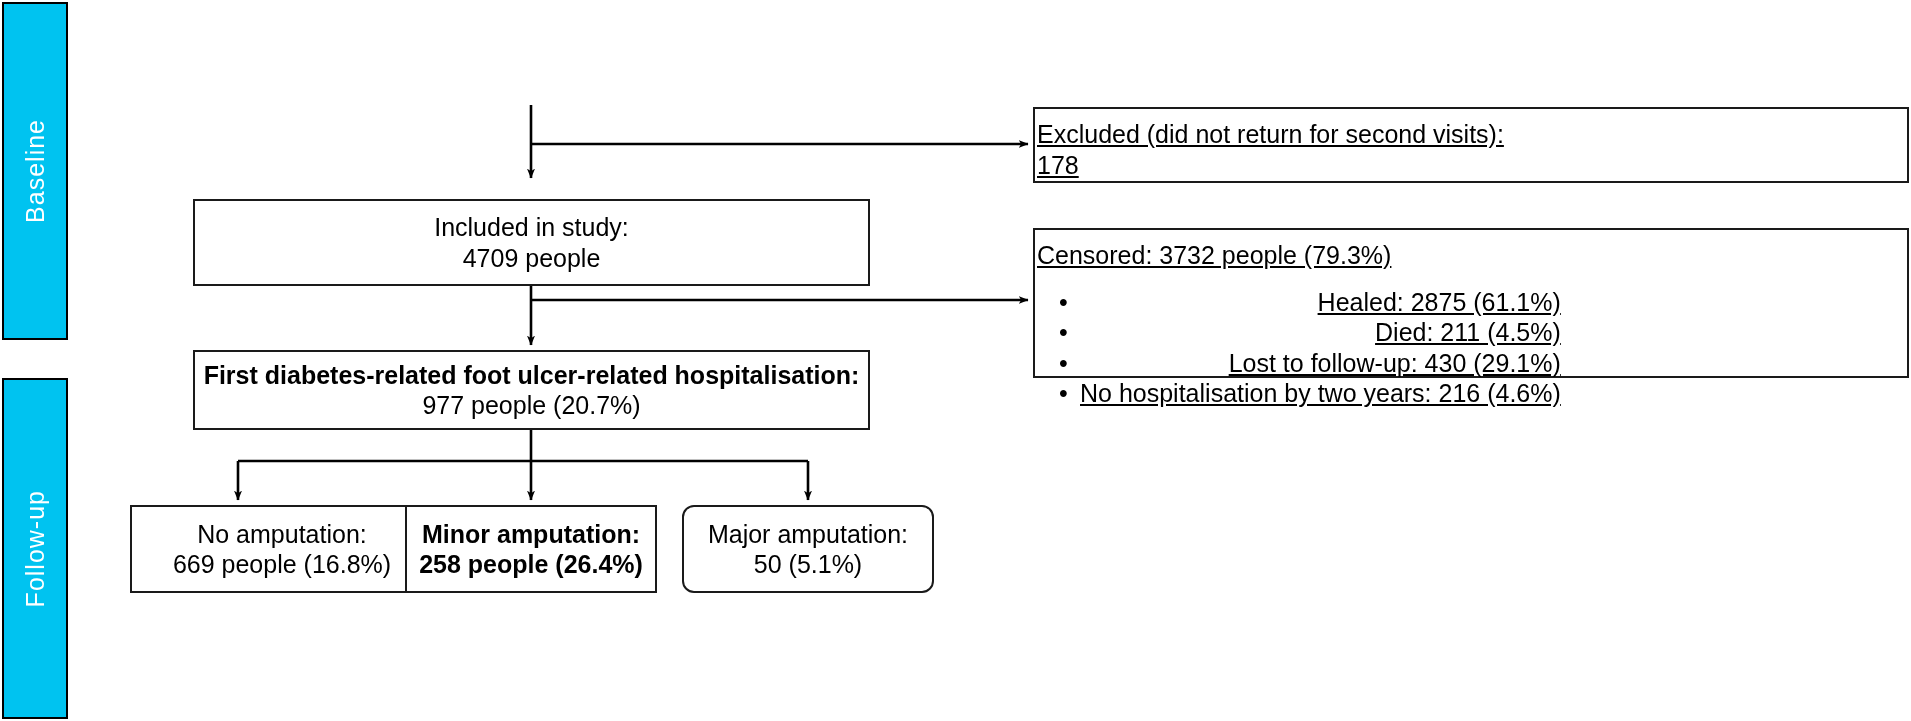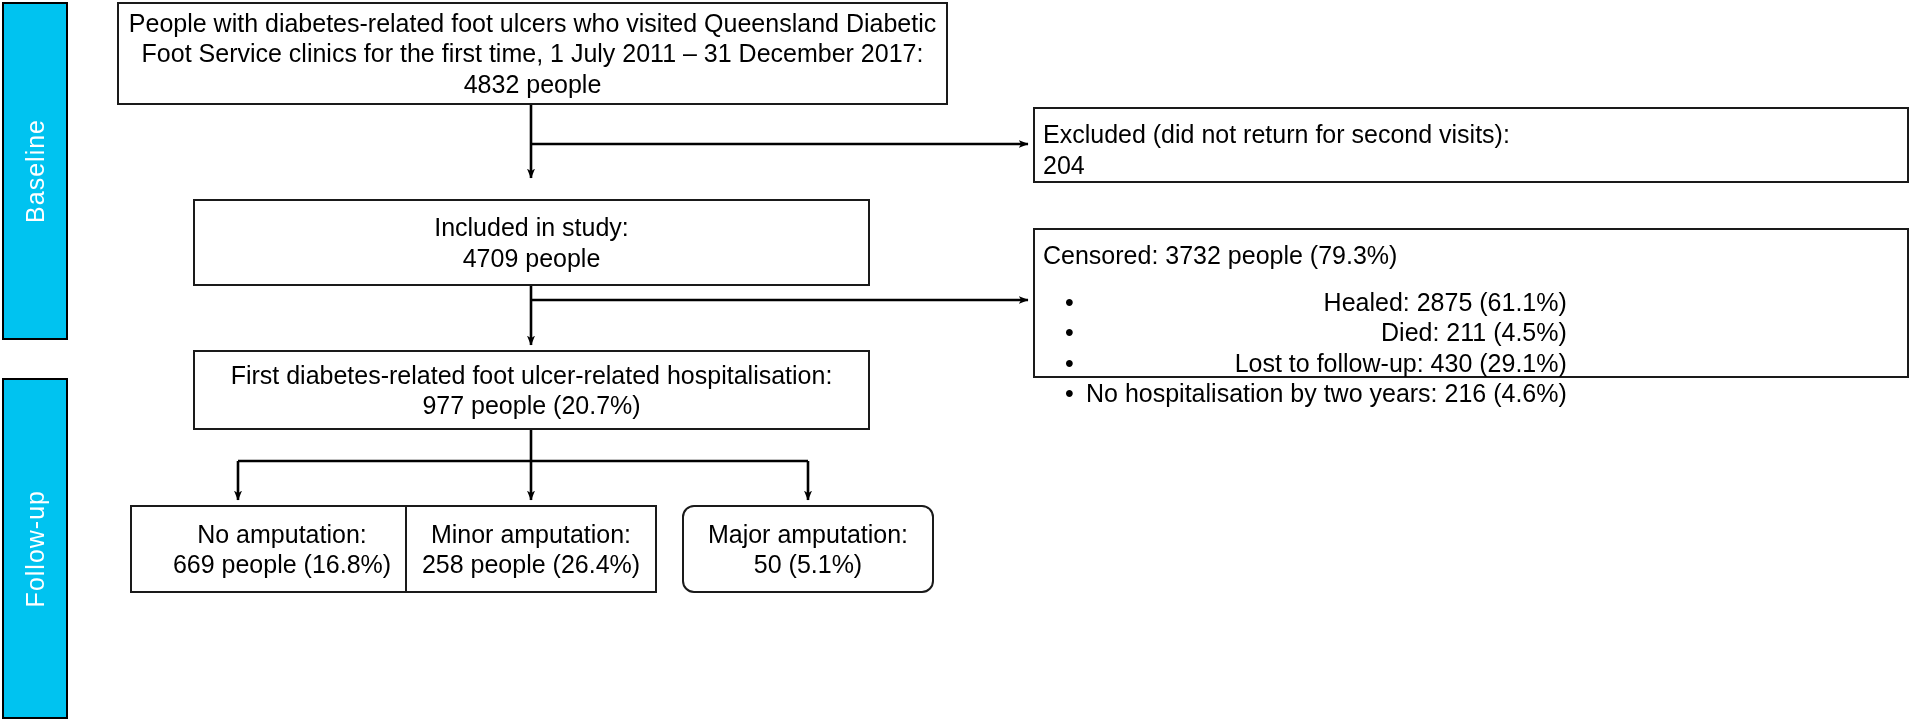--- a/index.html
+++ b/index.html
@@ -35,24 +35,25 @@
     color:#000;
     font-size:25px;
     line-height:1.22;
     text-align:center;
     padding:4px 10px;
   }
   .node.left-align{
     align-items:flex-start;
     text-align:left;
     justify-content:flex-start;
-    padding:10px 8px;
+    padding:10px 2px;
+    text-decoration:underline;
   }
   .node .line{display:block;white-space:nowrap;}
-  .node .bold{font-weight:normal;}
+  .node .bold{font-weight:bold;}
 
   .bullets{list-style:none;margin:16px;padding:0;}
   .bullets li{
     display:block;
     position:relative;
     padding-left:27px;
     white-space:nowrap;
   }
   .bullets li:before{
     content:"\2022";
@@ -92,29 +93,24 @@
 
       <path d="M531,300 L1028,300" marker-end="url(#ah)"></path>
 
       <path d="M531,430 L531,500" marker-end="url(#ah)"></path>
       <path d="M238,461 L808,461"></path>
       <path d="M238,461 L238,500" marker-end="url(#ah)"></path>
       <path d="M808,461 L808,500" marker-end="url(#ah)"></path>
     </g>
   </svg>
 
-  <div class="node" style="left:117px;top:2px;width:831px;height:103px;">
-    <span class="line">People with diabetes-related foot ulcers who visited Queensland Diabetic</span>
-    <span class="line">Foot Service clinics for the first time, 1 July 2011 – 31 December 2017:</span>
-    <span class="line">4832 people</span>
-  </div>
 
   <div class="node left-align" style="left:1033px;top:107px;width:876px;height:76px;">
     <span class="line">Excluded (did not return for second visits):</span>
-    <span class="line">204</span>
+    <span class="line">178</span>
   </div>
 
   <div class="node" style="left:193px;top:183px;width:677px;height:87px;margin-top:16px;">
     <span class="line">Included in study:</span>
     <span class="line">4709 people</span>
   </div>
 
   <div class="node left-align" style="left:1033px;top:228px;width:876px;height:150px;text-align:right;">
     <span class="line">Censored: 3732 people (79.3%)</span>
     <ul class="bullets">
@@ -128,21 +124,21 @@
   <div class="node" style="left:193px;top:350px;width:677px;height:80px;">
     <span class="line bold">First diabetes-related foot ulcer-related hospitalisation:</span>
     <span class="line">977 people (20.7%)</span>
   </div>
 
   <div class="node" style="left:130px;top:505px;width:304px;height:88px;">
     <span class="line">No amputation:</span>
     <span class="line">669 people (16.8%)</span>
   </div>
 
-  <div class="node" style="left:405px;top:505px;width:252px;height:88px;">
+  <div class="node" style="left:405px;top:505px;width:252px;height:88px;font-weight:bold;">
     <span class="line">Minor amputation:</span>
     <span class="line">258 people (26.4%)</span>
   </div>
 
   <div class="node" style="left:682px;top:505px;width:252px;height:88px;border-radius:12px;">
     <span class="line">Major amputation:</span>
     <span class="line">50 (5.1%)</span>
   </div>
 
 </div>

